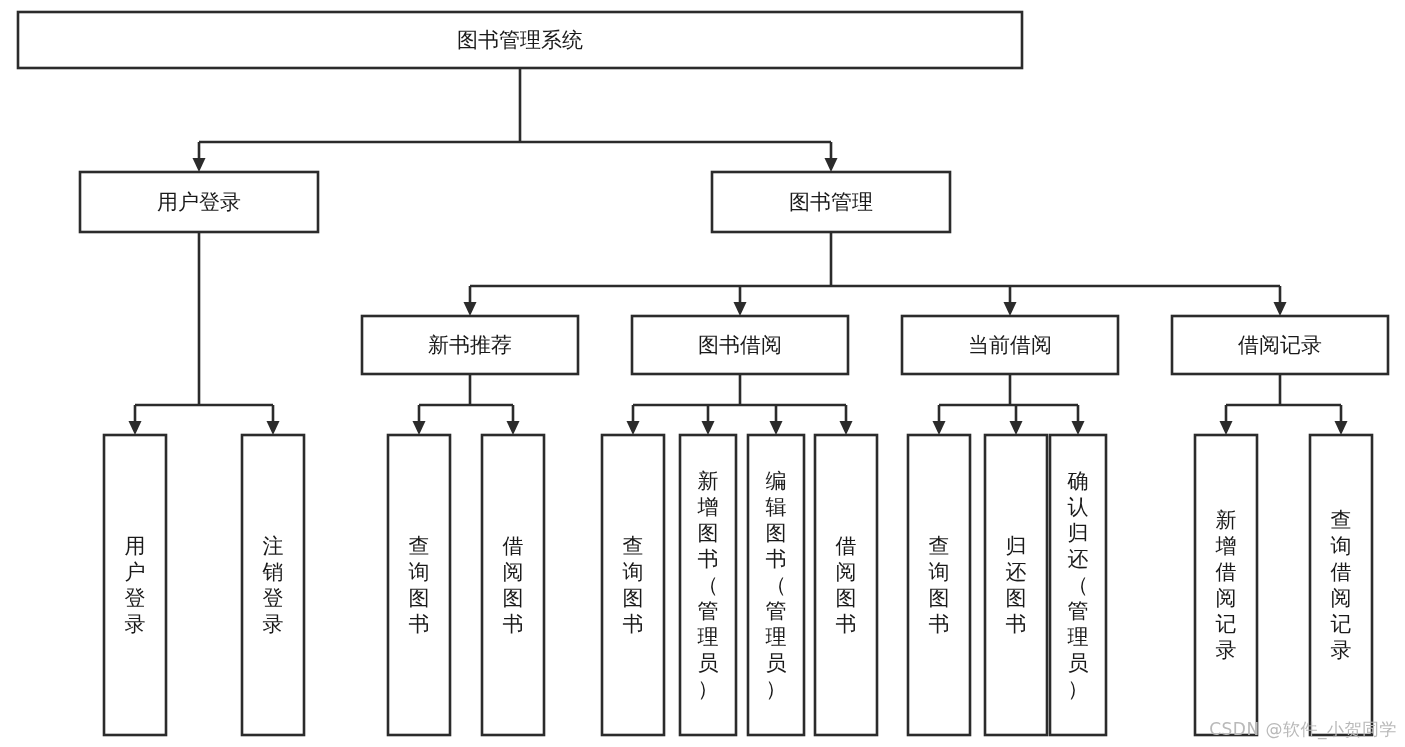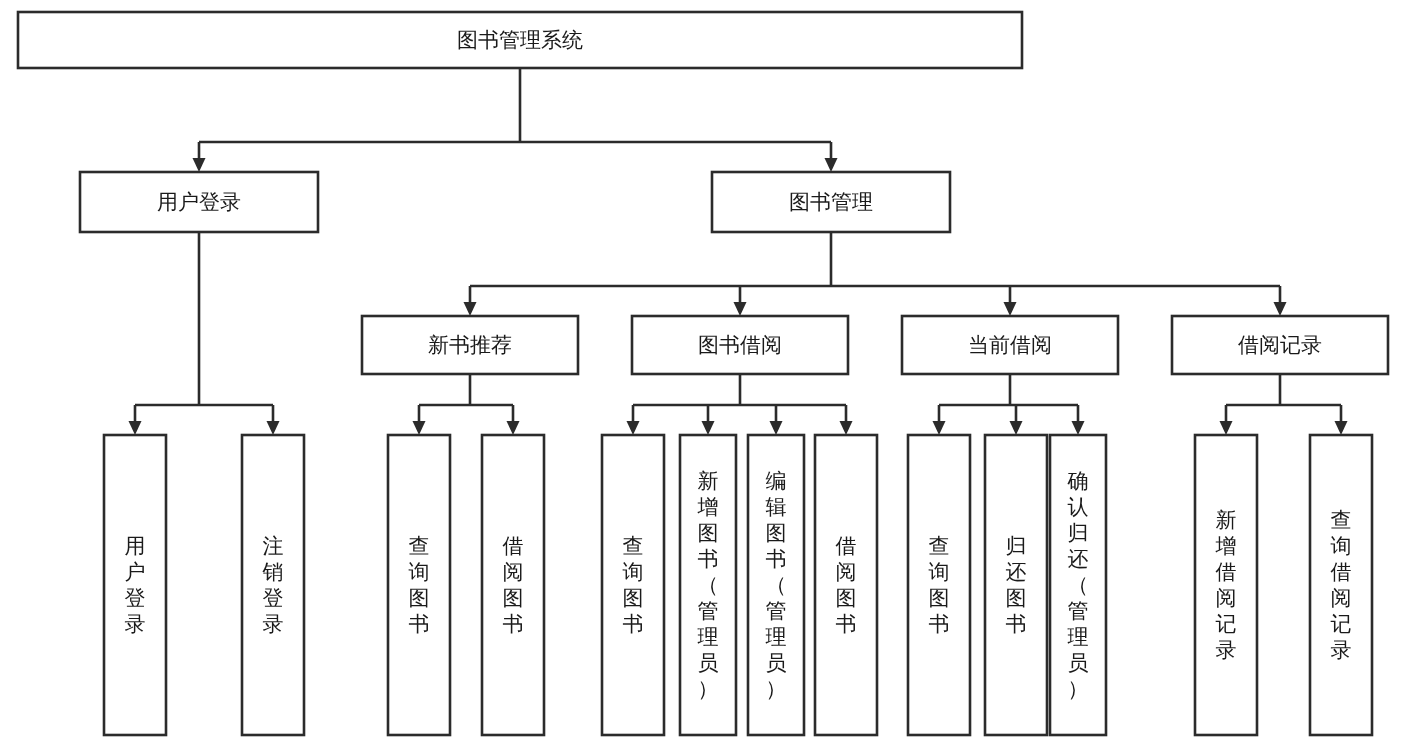--- a/index.html
+++ b/index.html
@@ -203,13 +203,14 @@
         <g>
           <rect x="1195" y="435" width="62" height="300" class="node-rect"></rect>
           <text x="1226" y="527.28" class="node-label-v"><tspan x="1226" dy="0">新</tspan><tspan x="1226" dy="26">增</tspan><tspan x="1226" dy="26">借</tspan><tspan x="1226" dy="26">阅</tspan><tspan x="1226" dy="26">记</tspan><tspan x="1226" dy="26">录</tspan></text>
         </g>
         <g>
           <rect x="1310" y="435" width="62" height="300" class="node-rect"></rect>
           <text x="1341" y="527.28" class="node-label-v"><tspan x="1341" dy="0">查</tspan><tspan x="1341" dy="26">询</tspan><tspan x="1341" dy="26">借</tspan><tspan x="1341" dy="26">阅</tspan><tspan x="1341" dy="26">记</tspan><tspan x="1341" dy="26">录</tspan></text>
         </g>
       </g>
   </svg>
+  <div class="watermark">CSDN @软件_小贺同学</div>
 </div>
 
 </body></html>

